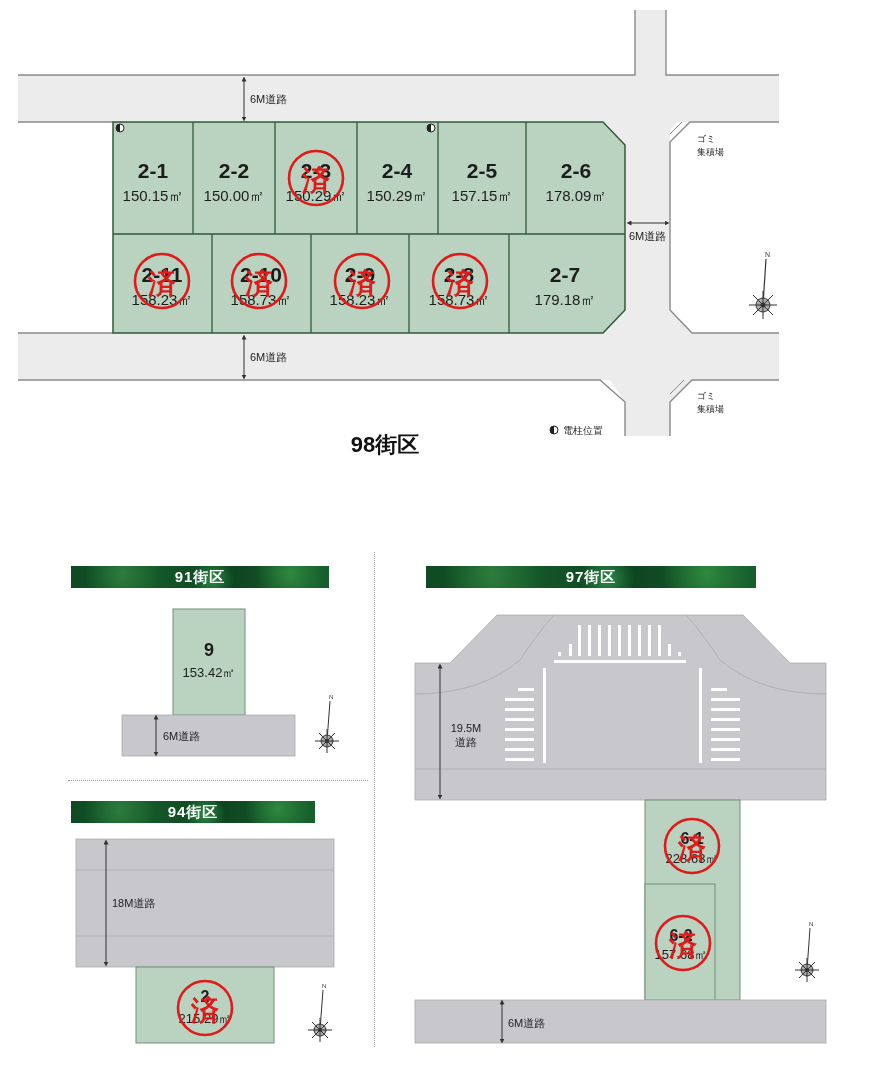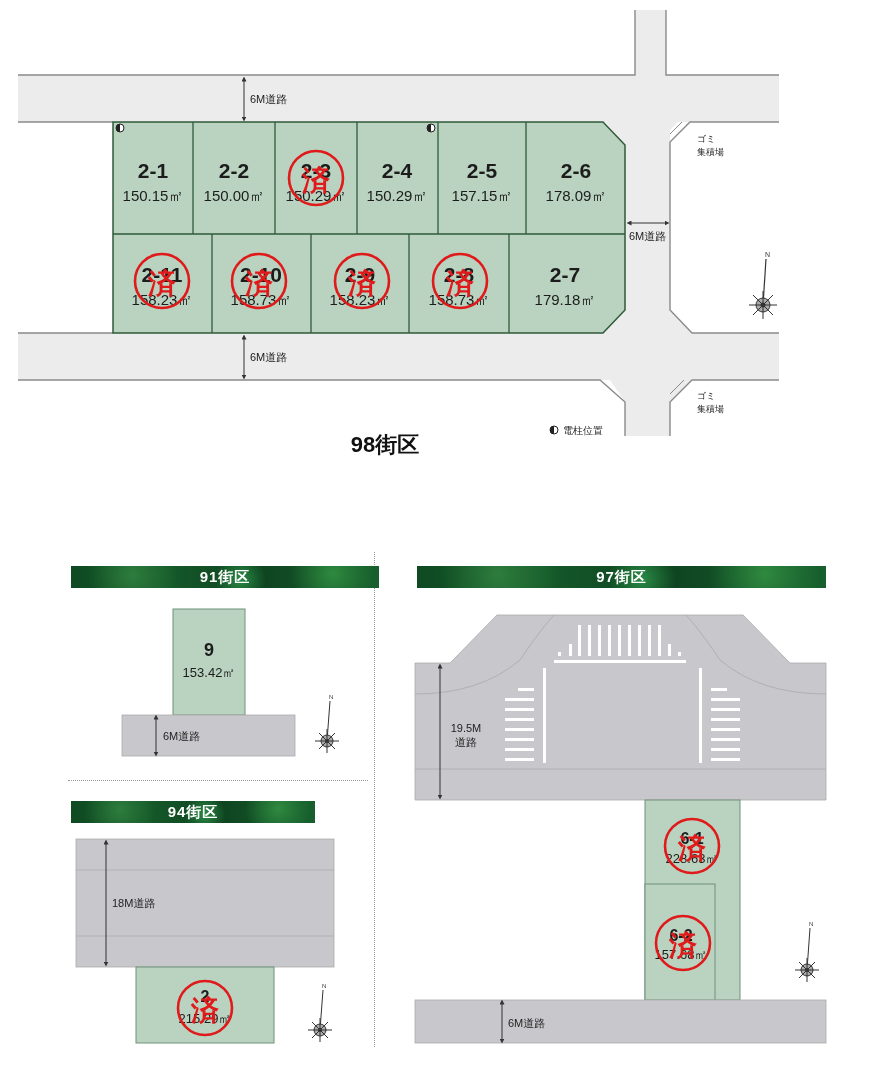--- a/index.html
+++ b/index.html
@@ -169,21 +169,21 @@
     <path d="M554,426 A4,4 0 0,0 554,434 Z" fill="#222"></path>
     <text x="563" y="434" font-size="10" fill="#222">電柱位置</text>
   </g>
 
   <text class="block-title" x="385" y="452" text-anchor="middle">98街区</text>
 </svg>
 
 <div class="divider-v" style="left:374px;top:552px;height:495px;"></div>
 <div class="divider-h" style="left:68px;top:780px;width:300px;"></div>
 
-<div class="banner" style="left:71px;top:566px;width:308px;">
+<div class="banner" style="left:71px;top:566px;width:258px;">
   <span>91街区</span>
 </div>
 <svg class="abs" style="left:60px;top:600px" width="310" height="170">
   <defs>
     <marker id="arr2" viewBox="0 0 6 6" refX="3" refY="3" markerWidth="5" markerHeight="5" orient="auto-start-reverse">
       <path d="M0,0 L6,3 L0,6 z" fill="#333"></path>
     </marker>
   </defs>
   <rect x="113" y="9" width="72" height="106" fill="#b9d3c0" stroke="#6f9079" stroke-width="1"></rect>
   <text class="lot-num" x="149" y="56" font-size="18" text-anchor="middle">9</text>
@@ -223,21 +223,21 @@
   </g>
   <g transform="translate(260,200)">
     <line x1="0" y1="0" x2="3" y2="-40" stroke="#333" stroke-width="1"></line>
     <text x="2" y="-42" font-size="6" fill="#333">N</text>
     <circle r="6" fill="#aaa" stroke="#333" stroke-width="1"></circle>
     <circle r="2" fill="#333"></circle>
     <path d="M-12,0 L12,0 M0,-12 L0,12 M-8,-8 L8,8 M-8,8 L8,-8" stroke="#333" stroke-width="1"></path>
   </g>
 </svg>
 
-<div class="banner" style="left:417px;top:566px;width:409px;">
+<div class="banner" style="left:426px;top:566px;width:330px;">
   <span>97街区</span>
 </div>
 <svg class="abs" style="left:400px;top:600px" width="440" height="450">
   <defs>
     <marker id="arr4" viewBox="0 0 6 6" refX="3" refY="3" markerWidth="5" markerHeight="5" orient="auto-start-reverse">
       <path d="M0,0 L6,3 L0,6 z" fill="#333"></path>
     </marker>
   </defs>
 
   <path d="M15,63 L50,63 L97,15 L343,15 L390,63 L426,63 L426,200 L15,200 Z" fill="#c8c8cc" stroke="#aaa" stroke-width="0.8"></path>

